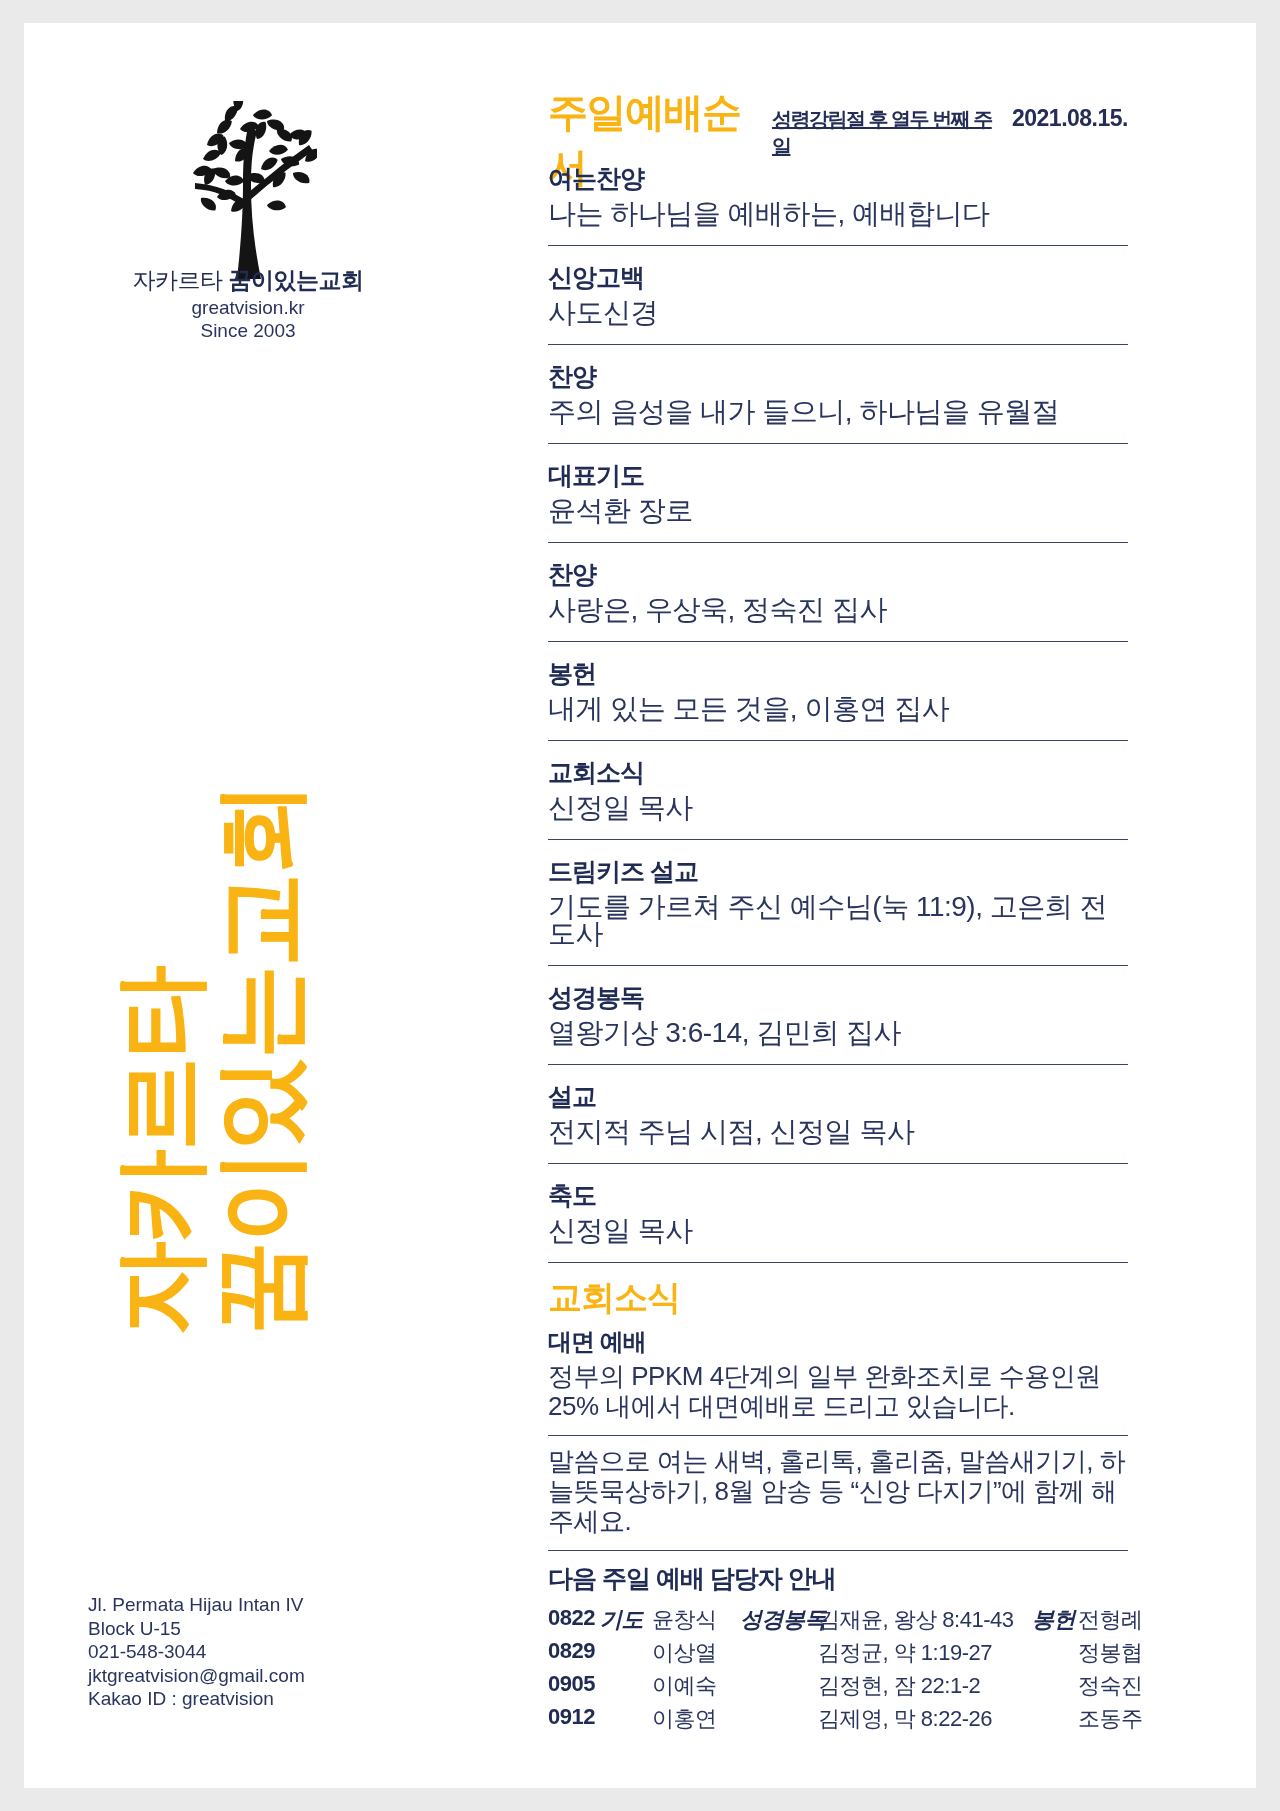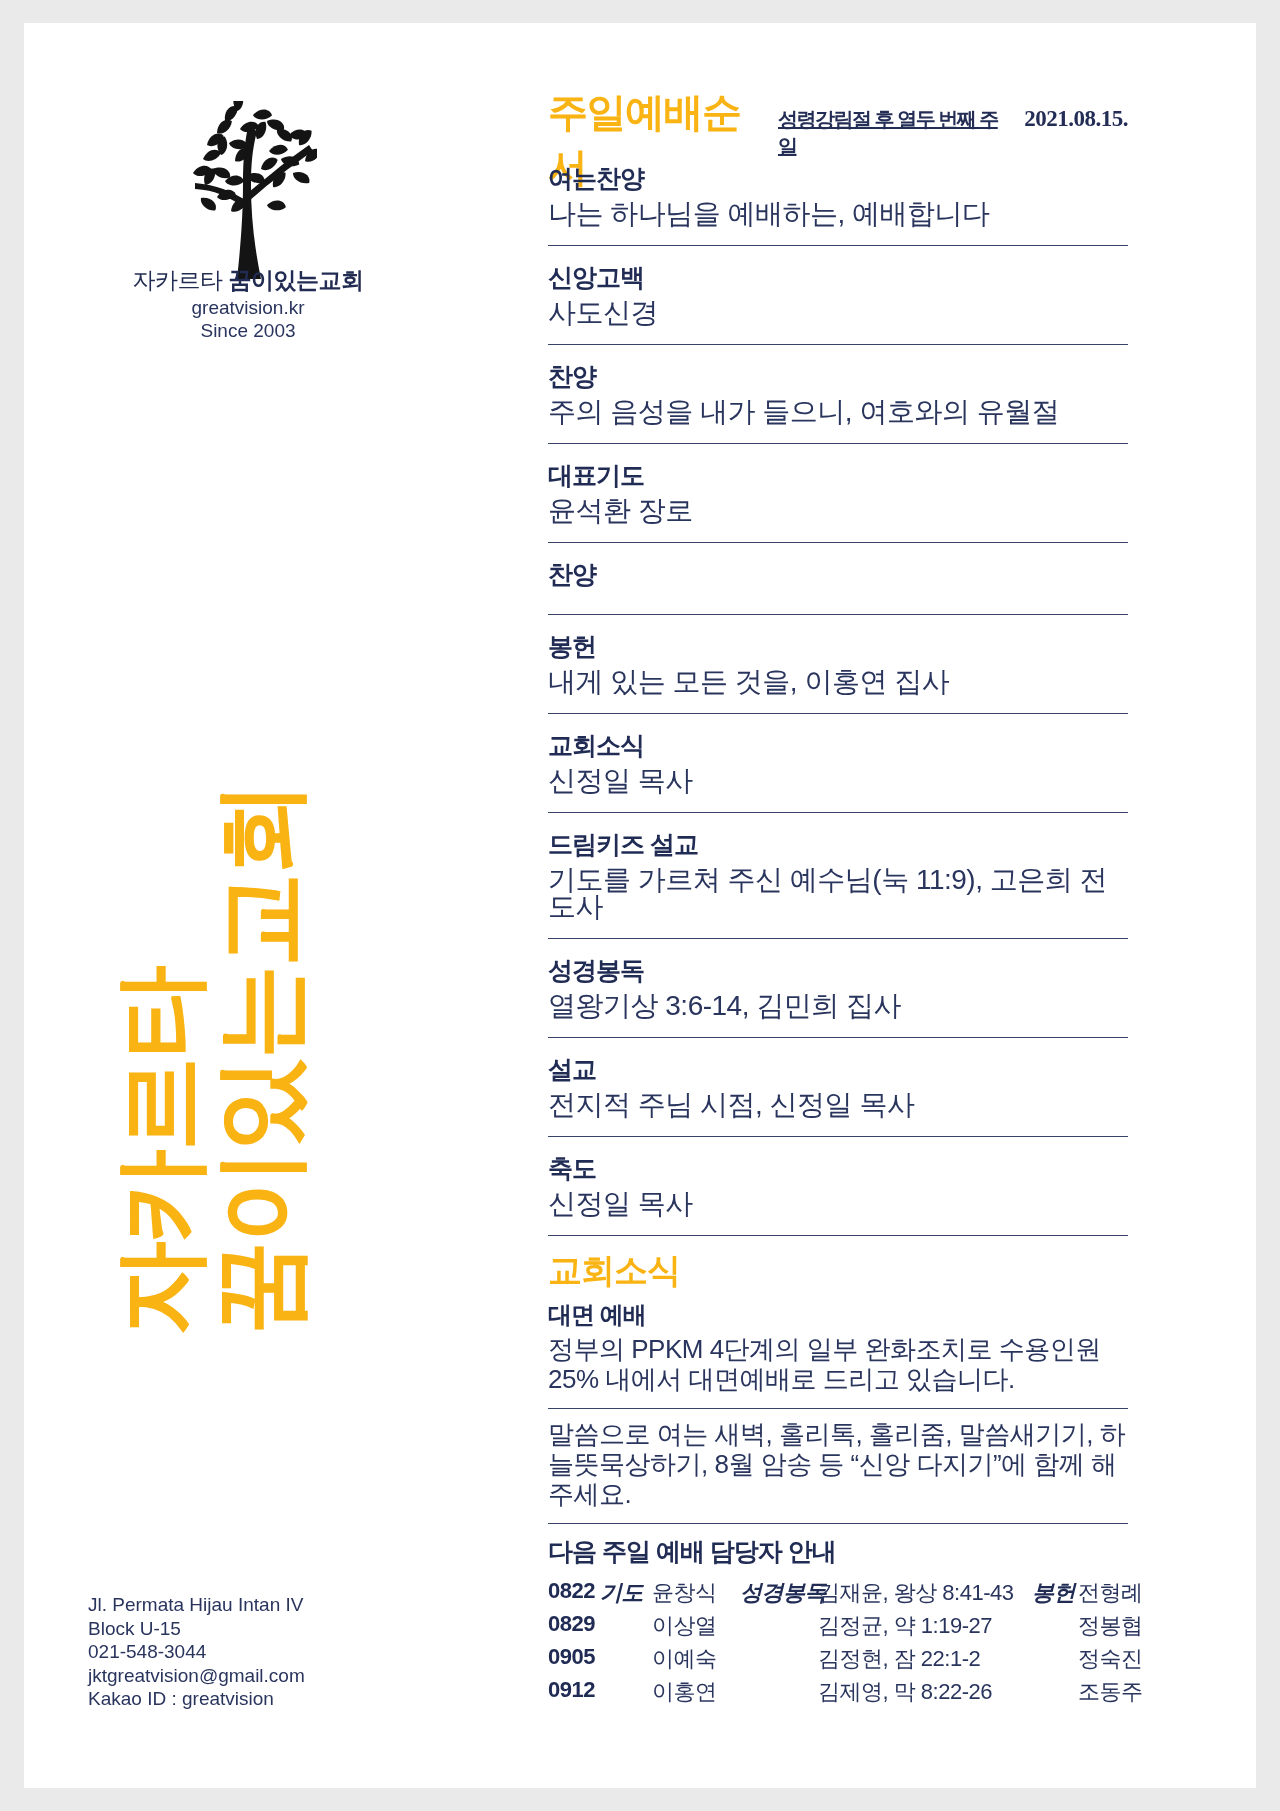--- a/index.html
+++ b/index.html
@@ -34,21 +34,21 @@
   }
   .contact-block{
     position:absolute;left:64px;top:1570px;width:320px;
     font-size:19px;line-height:23.5px;color:#2A355E;
   }
   
   .content{position:absolute;left:524px;top:62px;width:580px;}
   .hdr{display:flex;align-items:baseline;height:48px;}
   .hdr .title{font-size:40px;font-weight:800;color:#F9B313;letter-spacing:-1.5px;}
   .hdr .subtitle{margin-left:auto;font-size:20px;font-weight:600;letter-spacing:-1.5px;color:#232D55;text-decoration:underline;}
-  .hdr .date{margin-left:9px;font-size:23px;font-weight:800;letter-spacing:-0.5px;color:#232D55;font-family:Liberation Serif, serif;}
+  .hdr .date{margin-left:9px;font-size:23px;font-weight:800;letter-spacing:-0.5px;color:#232D55;}
   .worship{margin-top:14px;}
   .wsec{border-bottom:1.5px solid #394368;padding:16px 0 18px;}
   .wsec h3{margin:0 0 7px;font-size:25px;line-height:30px;font-weight:800;letter-spacing:-1px;color:#212C55;}
   .wsec p{margin:0;font-size:28px;line-height:27px;letter-spacing:-0.5px;color:#2A355E;}
   .news-heading{margin-top:14px;font-size:34px;line-height:40px;font-weight:800;letter-spacing:-1px;color:#F9B313;}
   .nsec{border-bottom:1.5px solid #394368;padding:10px 0 14px;}
   .nsec h4{margin:0 0 4px;font-size:24px;line-height:30px;font-weight:800;letter-spacing:-1px;color:#212C55;}
   .nsec p{margin:0;font-size:26px;line-height:30px;letter-spacing:-0.5px;color:#2A355E;word-break:normal;}
   .asec{padding-top:12px;}
   .asec h4{margin:0 0 12px;font-size:25px;line-height:30px;font-weight:800;letter-spacing:-1px;color:#212C55;}
@@ -145,28 +145,29 @@
       <div class="wsec">
         <h3>여는찬양</h3>
         <p>나는 하나님을 예배하는, 예배합니다</p>
       </div>
       <div class="wsec">
         <h3>신앙고백</h3>
         <p>사도신경</p>
       </div>
       <div class="wsec">
         <h3>찬양</h3>
-        <p>주의 음성을 내가 들으니, 여호와의 유월절</p>
+        <p>주의 음성을 내가 들으니, 하나님을 유월절</p>
       </div>
       <div class="wsec">
         <h3>대표기도</h3>
         <p>윤석환 장로</p>
       </div>
       <div class="wsec">
         <h3>찬양</h3>
+        <p>사랑은, 우상욱, 정숙진 집사</p>
       </div>
       <div class="wsec">
         <h3>봉헌</h3>
         <p>내게 있는 모든 것을, 이홍연 집사</p>
       </div>
       <div class="wsec">
         <h3>교회소식</h3>
         <p>신정일 목사</p>
       </div>
       <div class="wsec">

